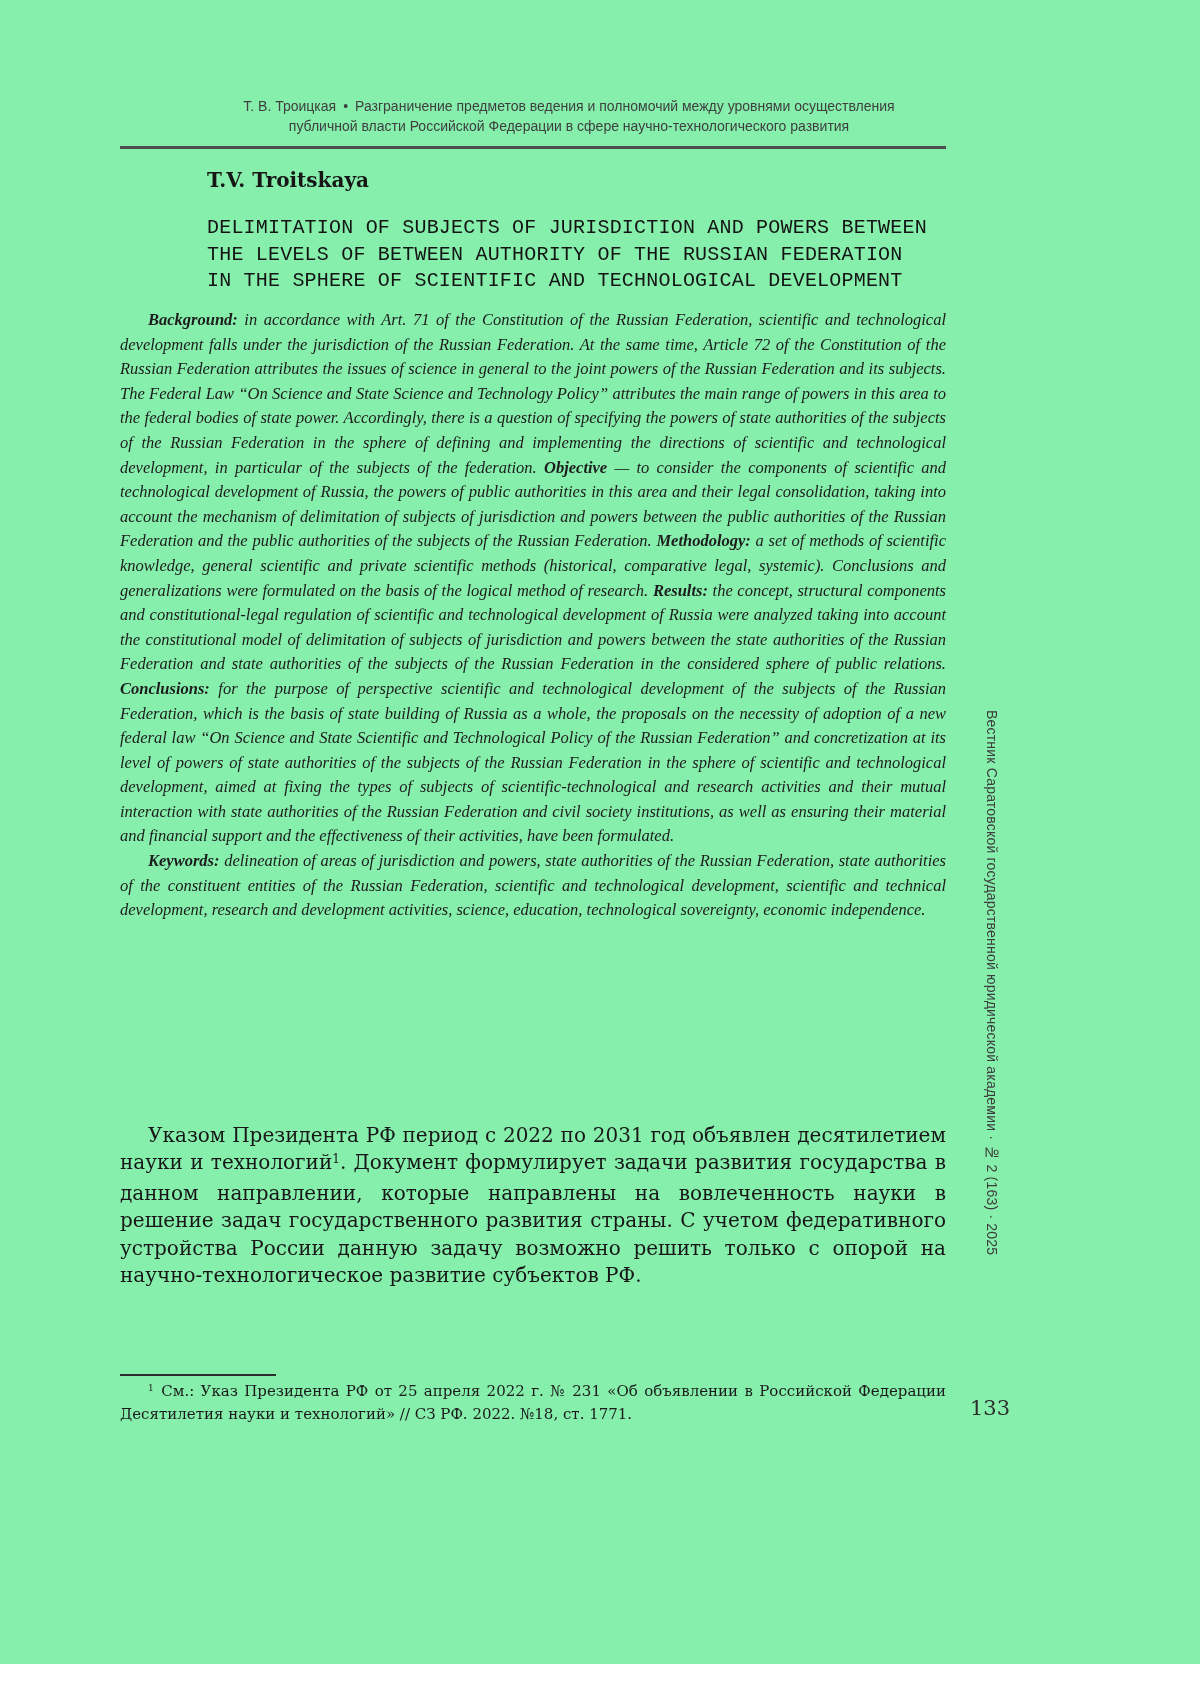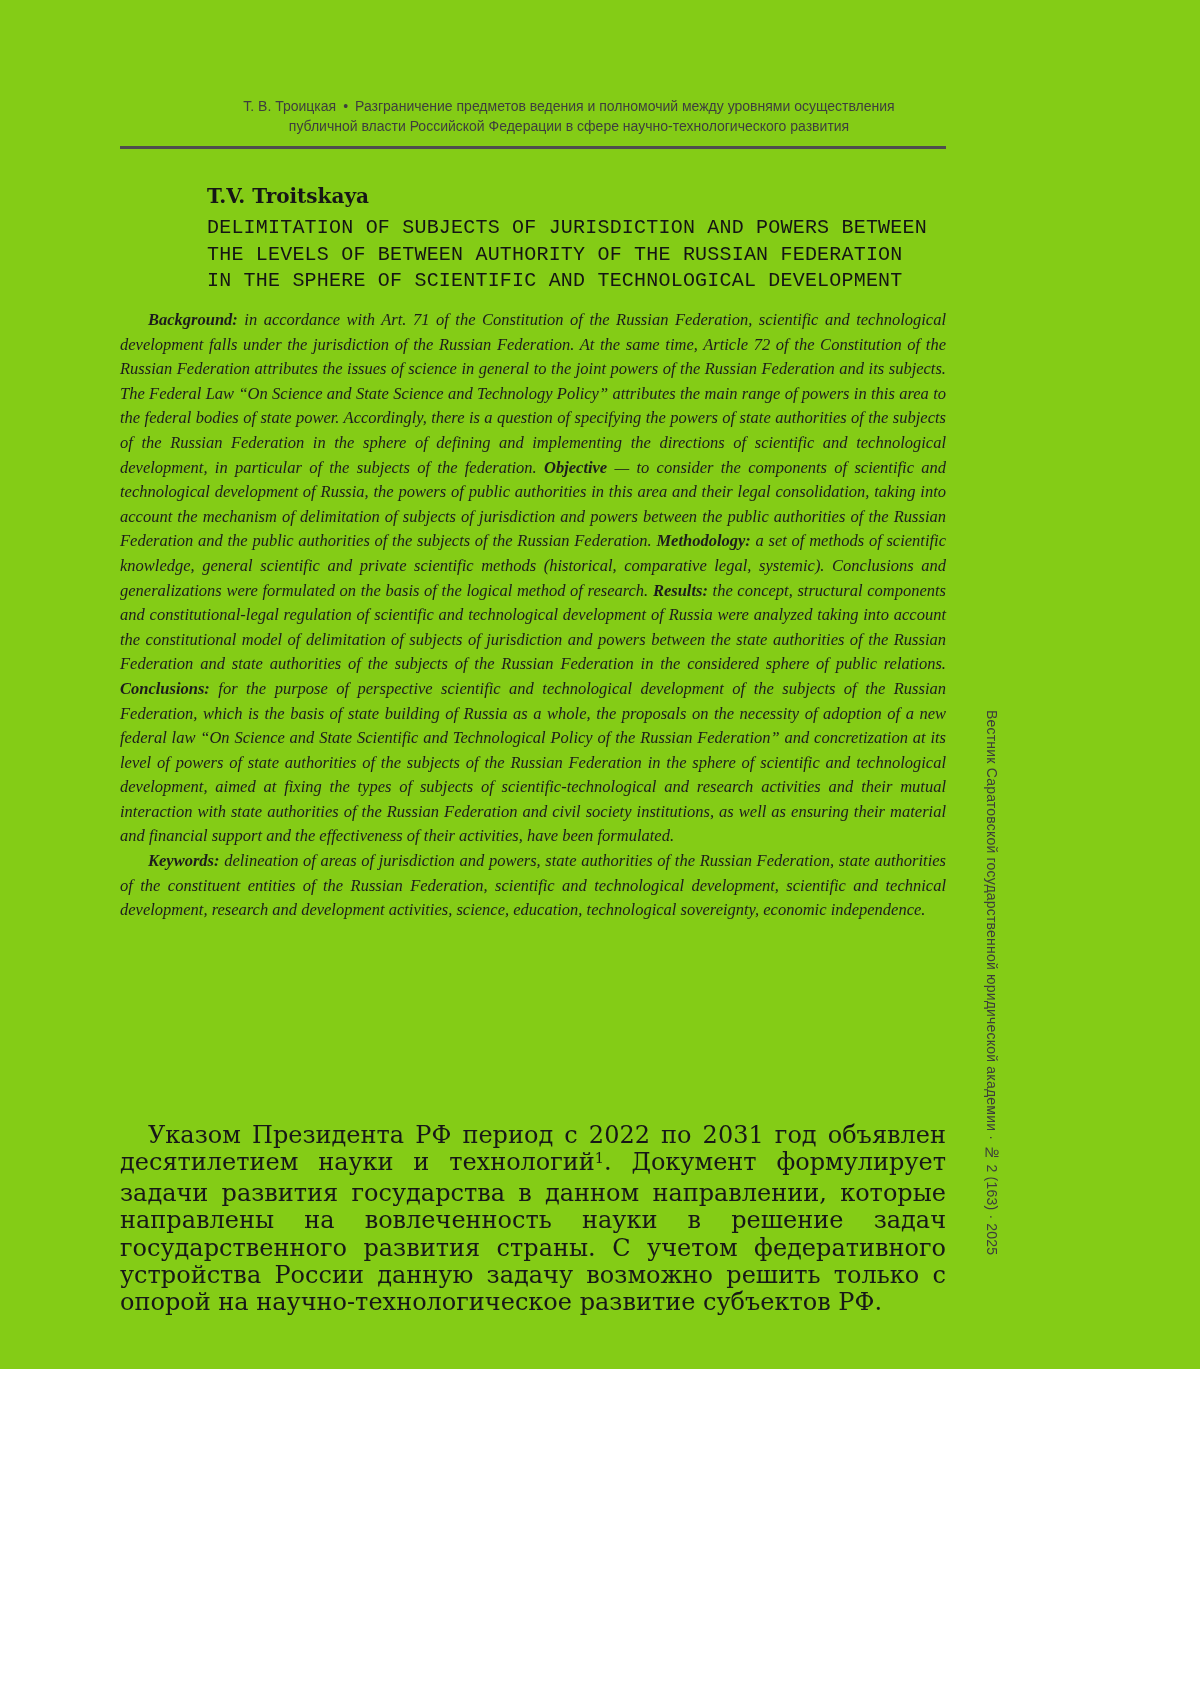--- a/index.html
+++ b/index.html
@@ -1,43 +1,43 @@
 <!DOCTYPE html>
 <html><head>
 <meta charset="utf-8">
 <style>
   html,body{margin:0;padding:0;background:#ffffff;}
   .page{
-    position:relative;width:1200px;height:1369px;background:#84cc16;
+    position:relative;width:1200px;height:1664px;background:#86efac;
     overflow:hidden;color:#1b1b1b;font-family:"Liberation Serif",serif;
   }
   .running-head{
     position:absolute;top:96px;left:130px;width:878px;text-align:center;
     font-family:"Liberation Sans",sans-serif;font-size:14px;line-height:20px;color:#3e3e3e;
   }
   .head-rule{position:absolute;top:146px;left:120px;width:826px;height:3px;background:#4e4e4e;}
   .author{
-    position:absolute;top:184px;left:207px;
+    position:absolute;top:168px;left:207px;
     font-family:"DejaVu Serif",serif;font-weight:bold;font-size:20px;color:#161616;
   }
   .title{
     position:absolute;top:215px;left:207px;margin:0;
     font-family:Liberation Mono, monospace;font-weight:normal;
     font-size:20px;line-height:26.5px;letter-spacing:0.2px;color:#141414;
   }
   .abstract{
     position:absolute;top:308px;left:120px;width:826px;
     font-family:"Liberation Serif",serif;font-style:italic;
     font-size:16.5px;line-height:24.6px;text-align:justify;color:#1c1c1c;
   }
   .abstract p{margin:0;text-indent:28px;}
   .abstract b{font-weight:bold;}
   .body-ru{
     position:absolute;top:1122px;left:120px;width:826px;
-    font-family:"DejaVu Serif",serif;font-size:24px;line-height:27.4px;
+    font-family:"DejaVu Serif",serif;font-size:20px;line-height:27.4px;
     text-align:justify;color:#171717;
   }
   .body-ru p{margin:0;text-indent:28px;}
   sup{font-size:60%;vertical-align:baseline;position:relative;top:-0.55em;}
   .footnote-rule{position:absolute;top:1374px;left:120px;width:156px;height:2px;background:#2e2e2e;}
   .footnote-text{
     position:absolute;top:1381px;left:120px;width:826px;margin:0;
     font-family:"DejaVu Serif",serif;font-size:15px;line-height:20.8px;
     text-align:justify;text-indent:28px;color:#1a1a1a;
   }

